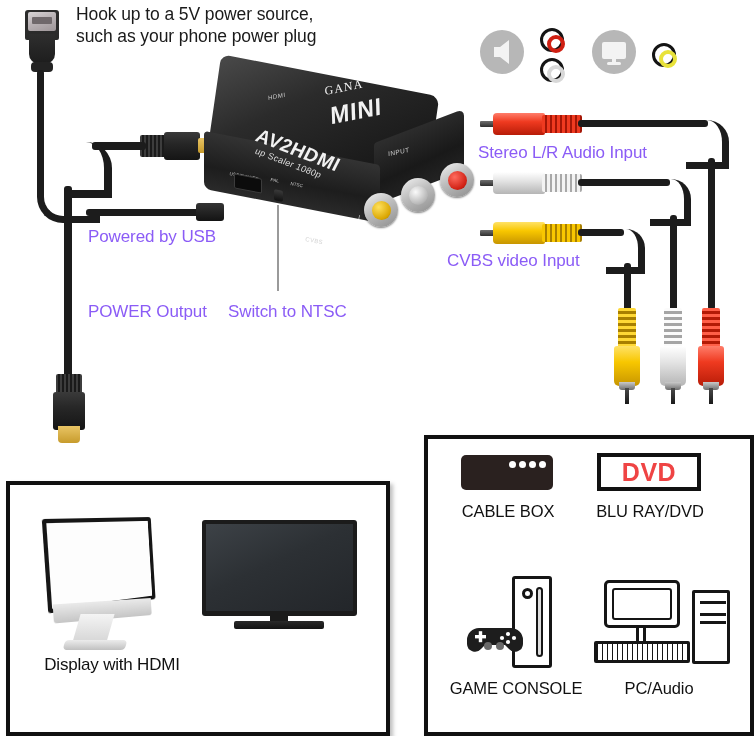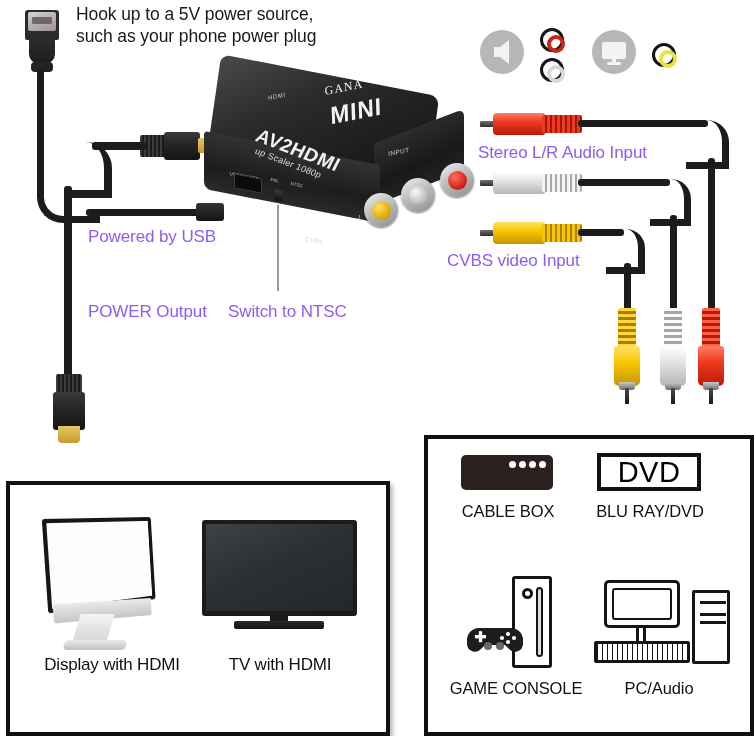--- a/index.html
+++ b/index.html
@@ -426,24 +426,24 @@
   .dvdbox {
     position:absolute;
     left: 597px; top: 453px;
     width: 104px; height: 38px;
     border: 4px solid #111;
     background:#fff;
     box-sizing: border-box;
     display:flex; align-items:center; justify-content:center;
   }
   .dvdbox span {
-    font-size: 29px;
-    font-weight: normal;
+    font-size: 25px;
+    font-weight: bold;
     letter-spacing: 0.5px;
-    color:#000000;
+    color:#ef4444;
   }
 
   .console-tower {
     position:absolute;
     left: 512px; top: 576px;
     width: 40px; height: 92px;
     border: 3px solid #151515;
     background:#fff;
     box-sizing:border-box;
     border-radius: 3px;
@@ -666,21 +666,20 @@
   <div class="mon-chin"></div>
   <div class="mon-stand"></div>
   <div class="mon-base"></div>
   <div class="abs cap" style="left:38px; top:655px; width:148px;">Display with HDMI</div>
 
   <div class="tv-frame">
     <div class="tv-screen"></div>
   </div>
   <div class="tv-neck"></div>
   <div class="tv-base"></div>
-  <div class="abs cap" style="left:218px; top:655px; width:124px;">TV with HDMI</div>
 
   <div class="panel panel-src"></div>
 
   <div class="cablebox">
     <div class="cb-dots">
       <i></i>
         <i></i>
         <i></i>
         <i></i>
     </div>

